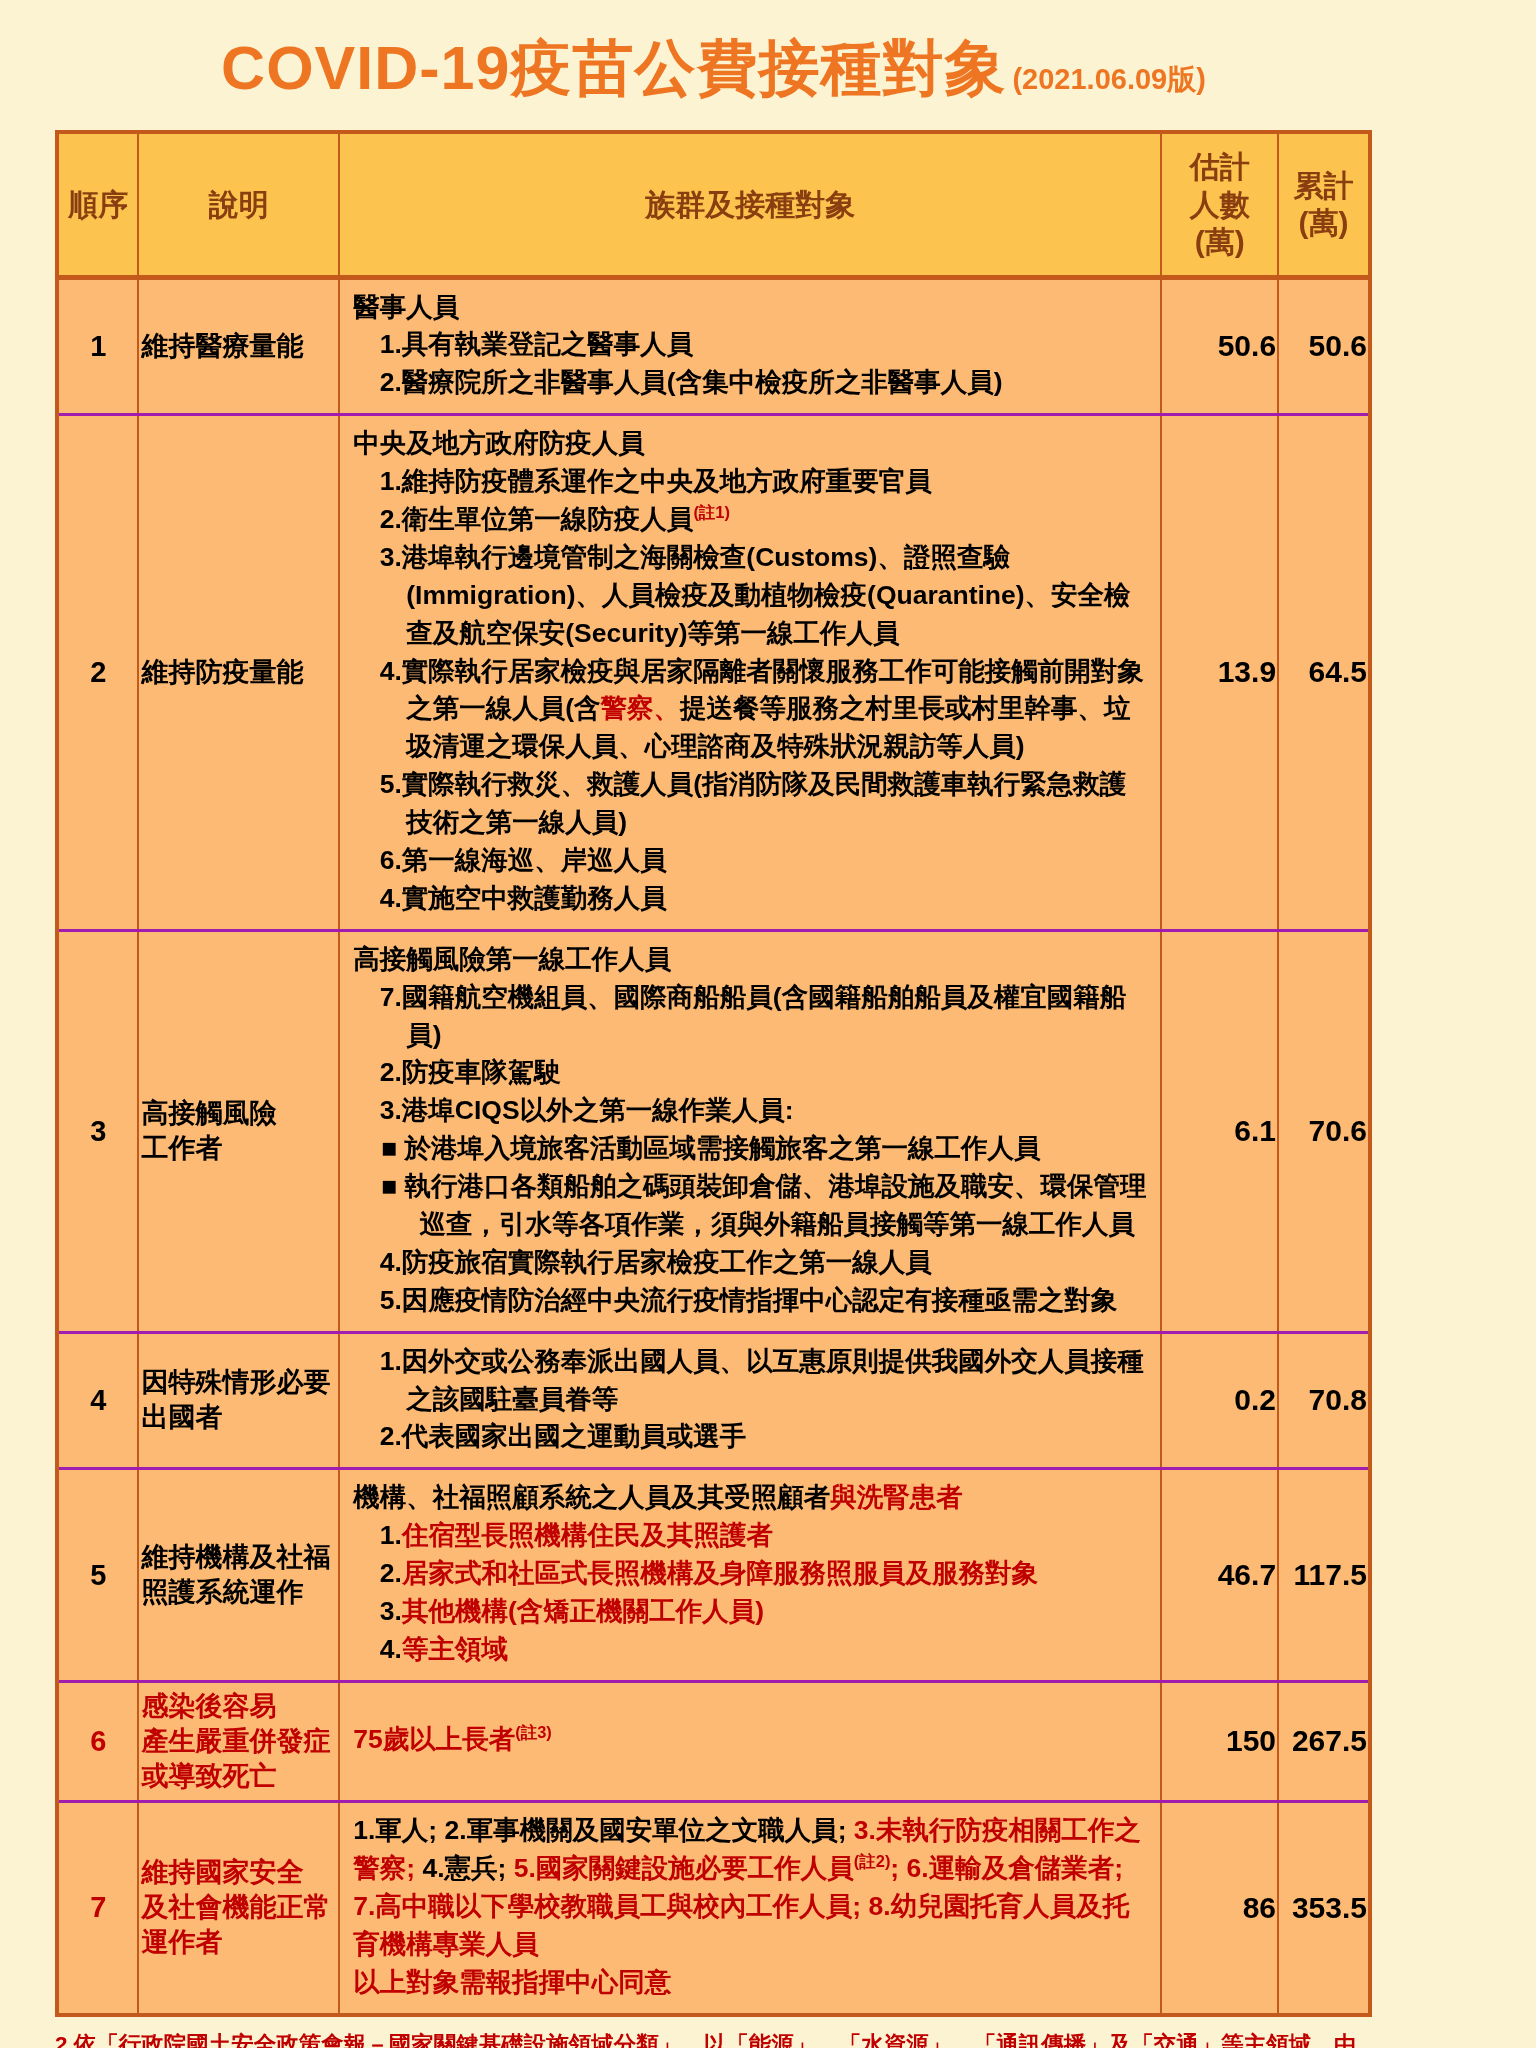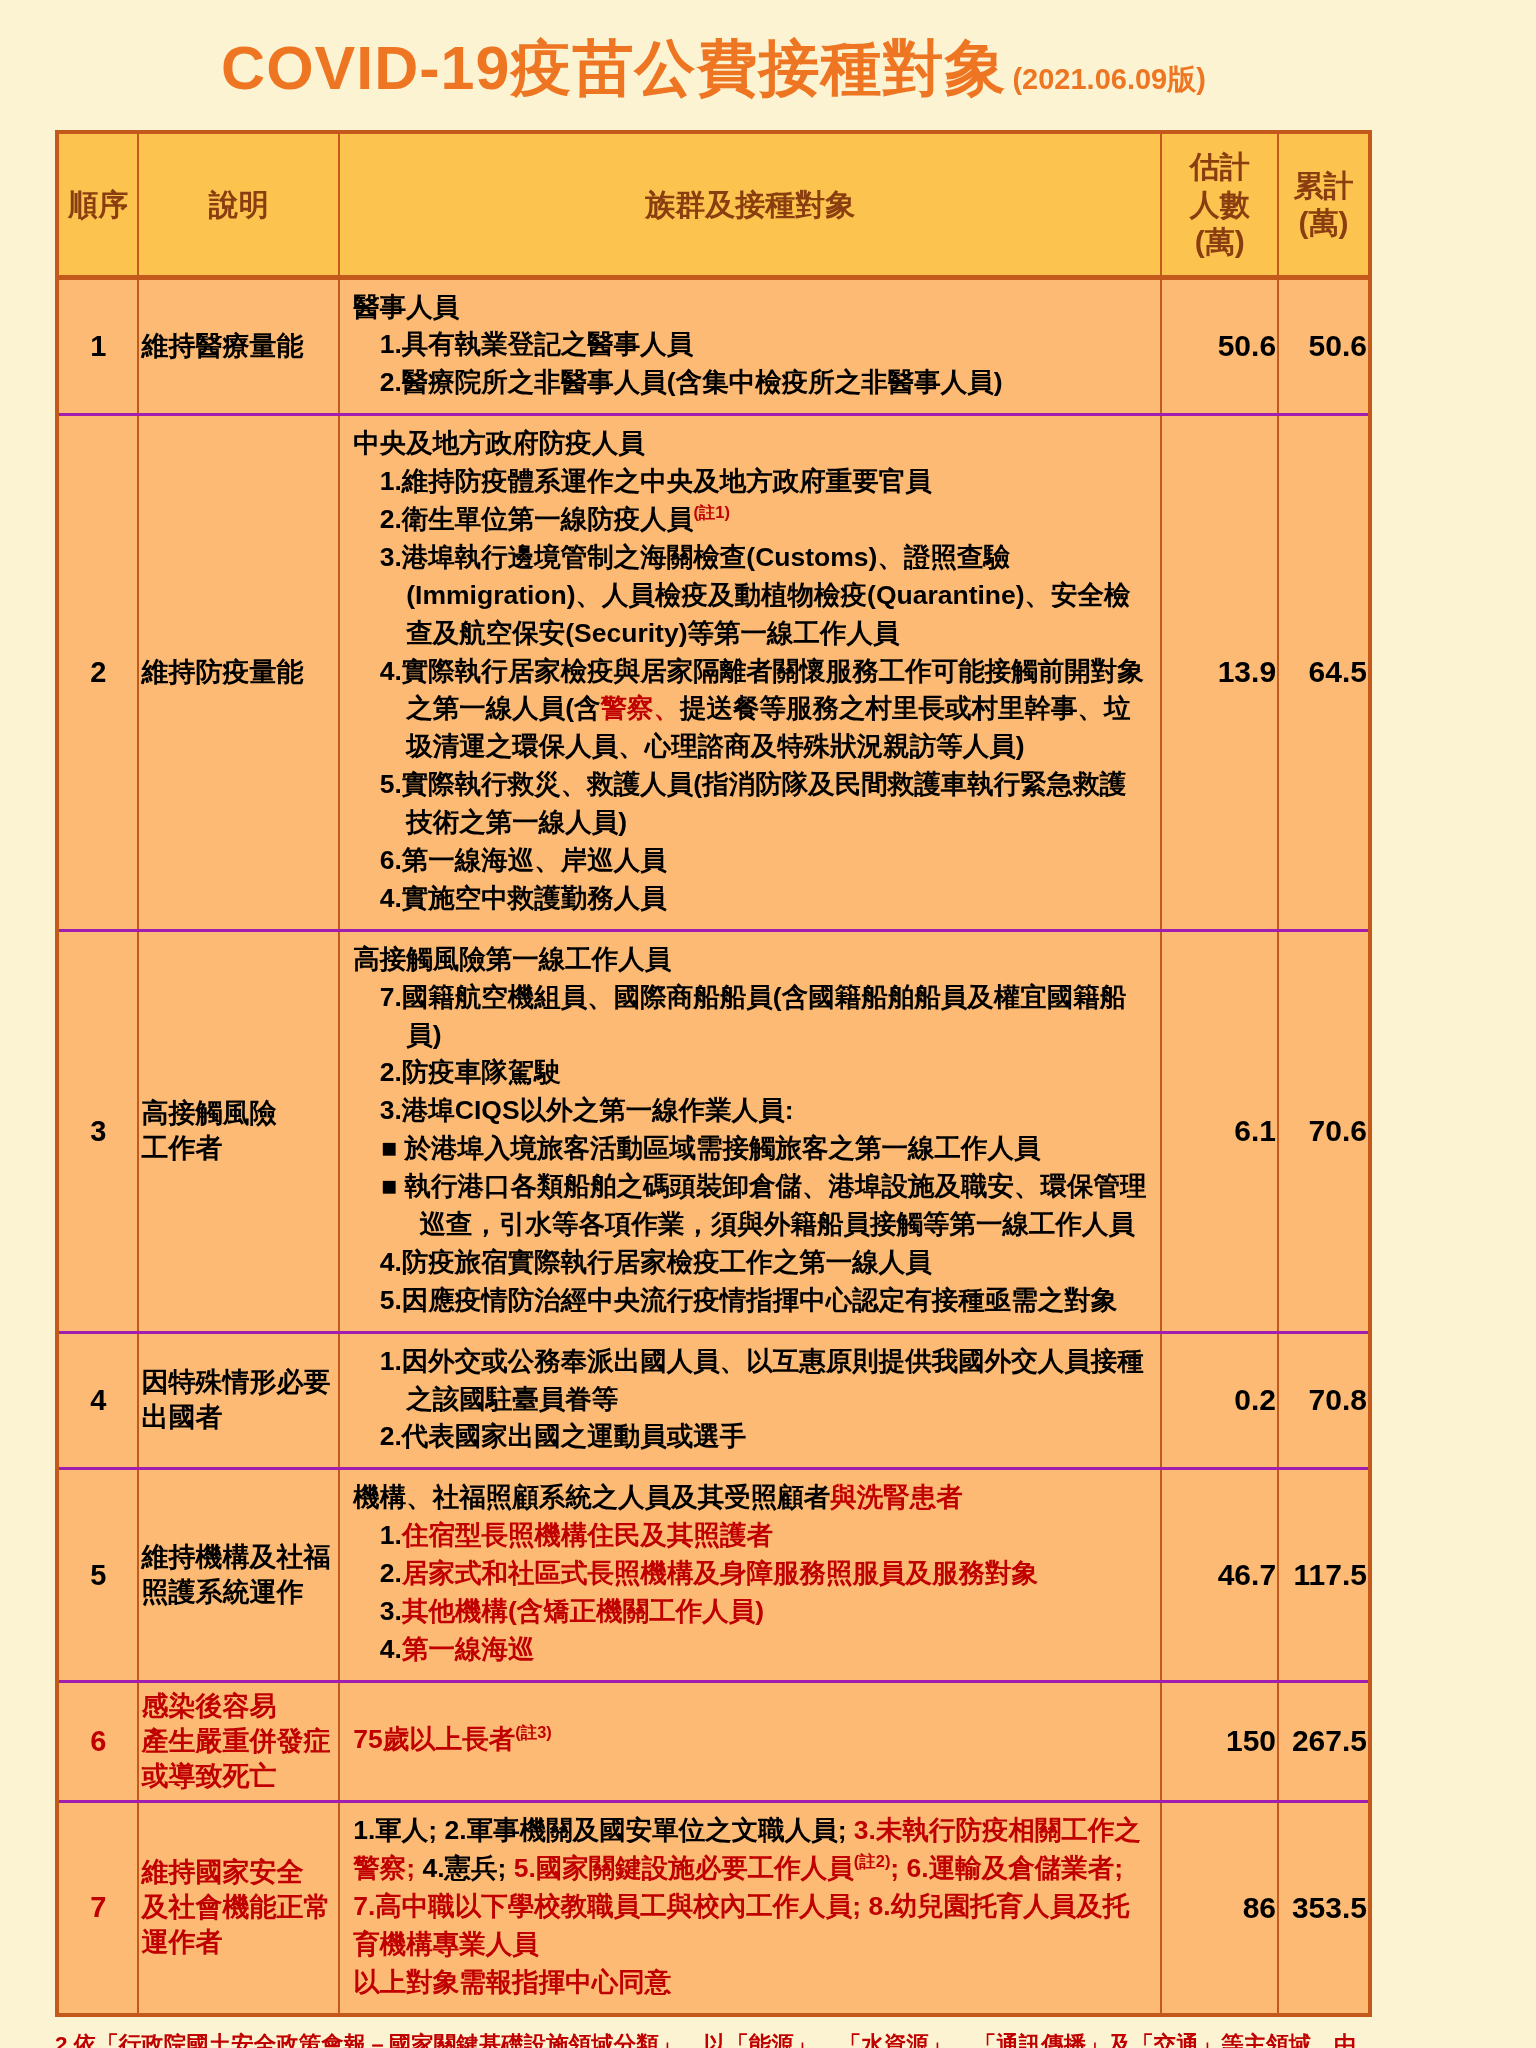--- a/index.html
+++ b/index.html
@@ -147,21 +147,21 @@
         </tr>
         <tr>
           <td class="order">5</td>
           <td class="desc">維持機構及社福
 照護系統運作</td>
           <td class="content">
             <div class="line head"><span>機構、社福照顧系統之人員及其受照顧者</span><span class="red ">與洗腎患者</span></div>
             <div class="line item"><span>1.</span><span class="red ">住宿型長照機構住民及其照護者</span></div>
             <div class="line item"><span>2.</span><span class="red ">居家式和社區式長照機構及身障服務照服員及服務對象</span></div>
             <div class="line item"><span>3.</span><span class="red ">其他機構(含矯正機關工作人員)</span></div>
-            <div class="line item"><span>4.</span><span class="red ">第一線海巡</span></div>
+            <div class="line item"><span>4.</span><span class="red ">等主領域</span></div>
           </td>
           <td class="est">46.7</td>
           <td class="cum">117.5</td>
         </tr>
         <tr>
           <td class="order red">6</td>
           <td class="desc red">感染後容易
 產生嚴重併發症
 或導致死亡</td>
           <td class="content">

